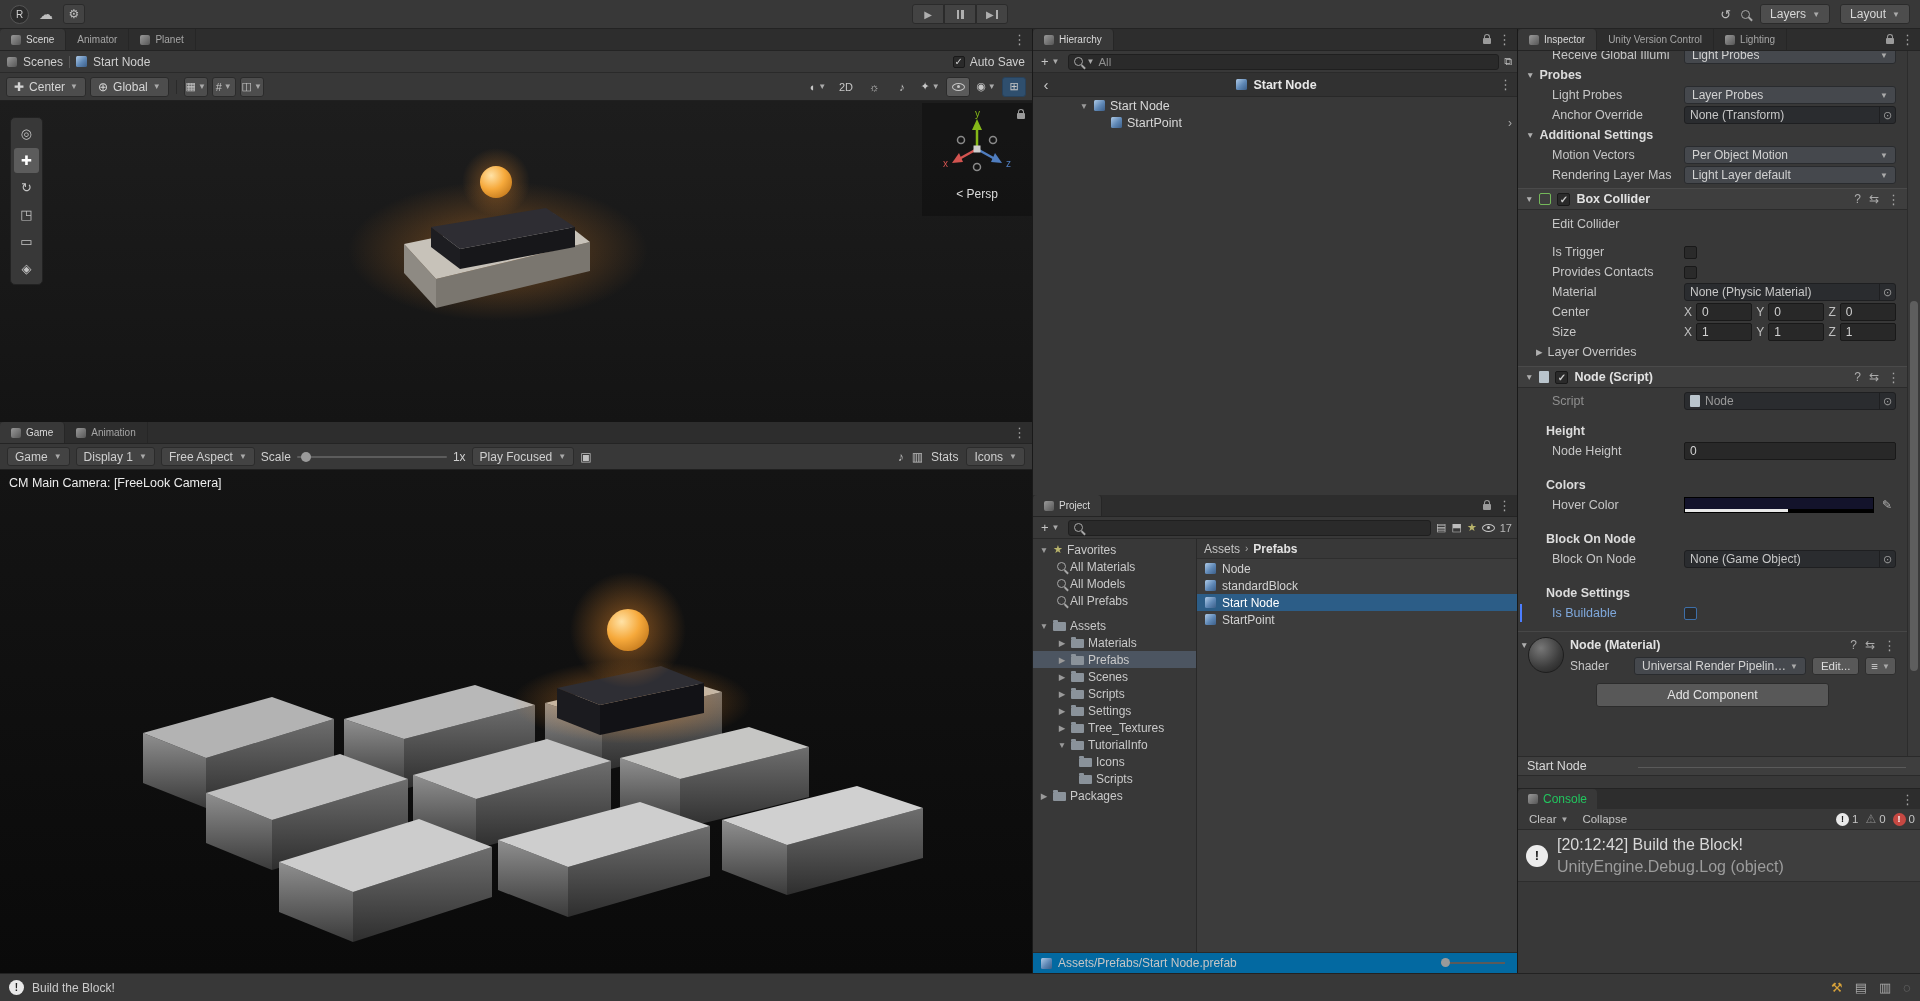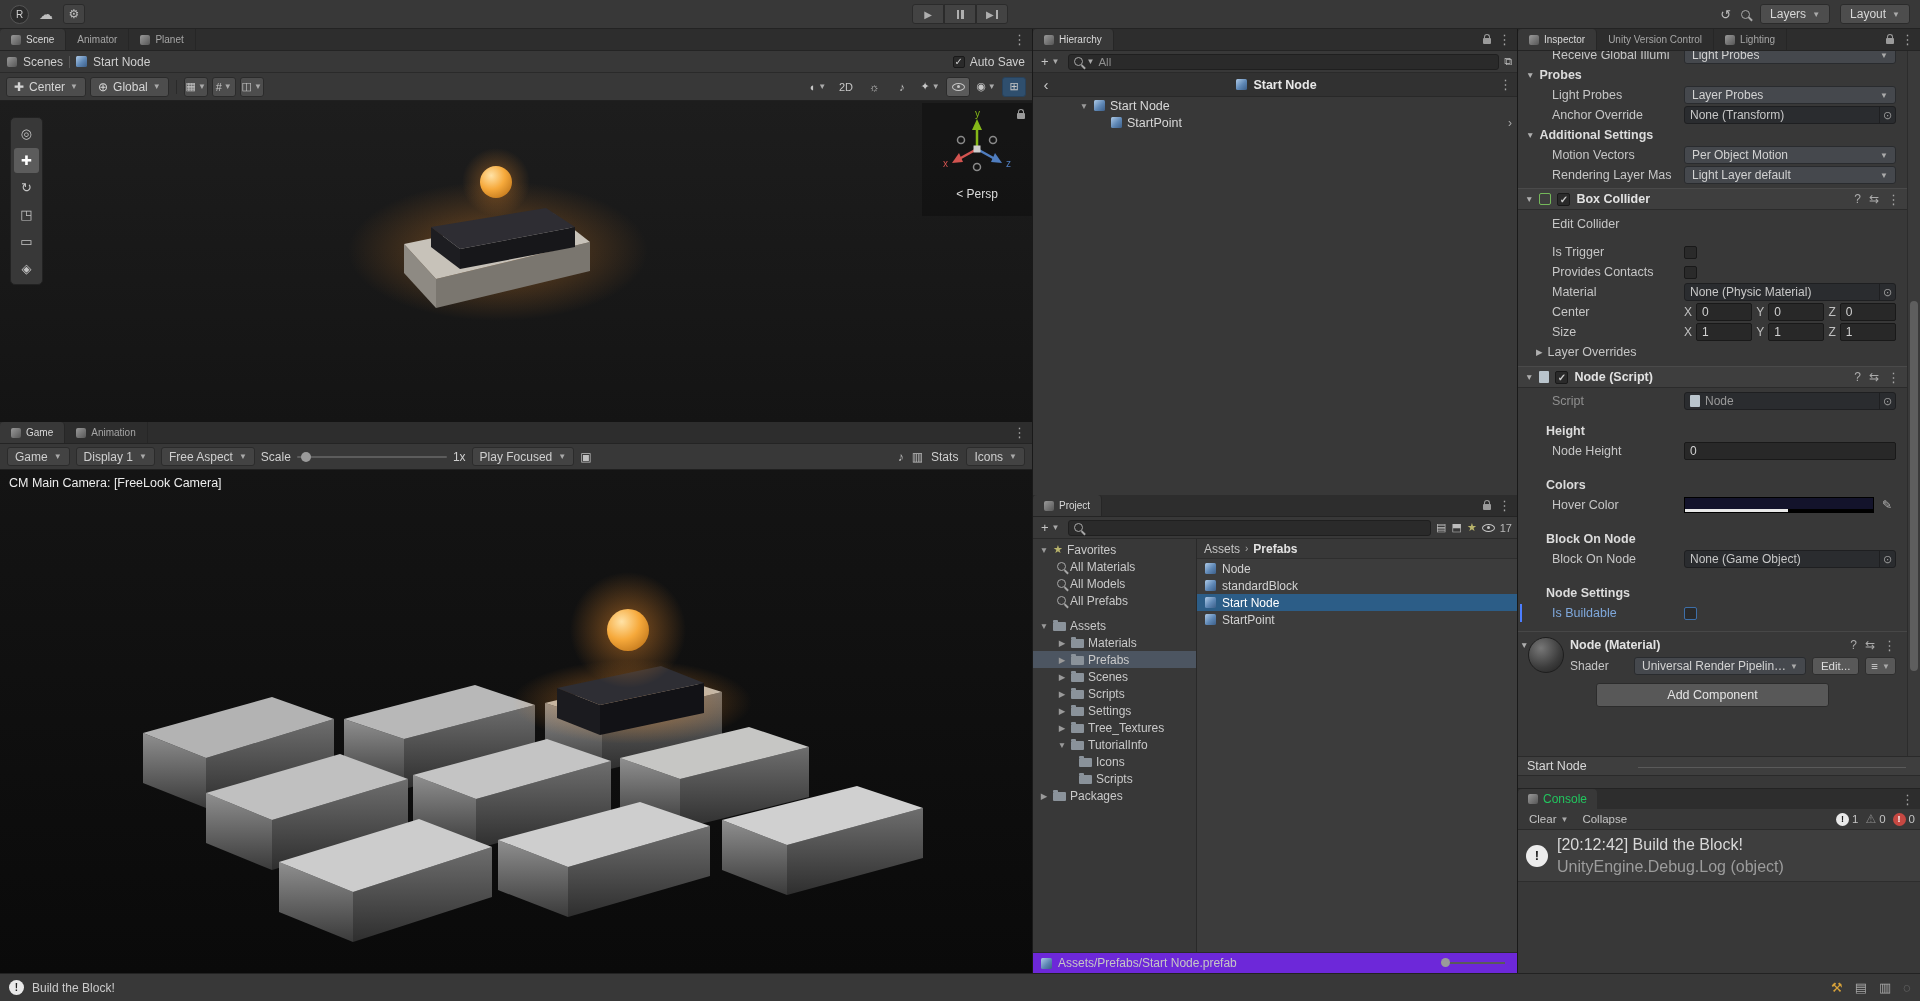--- a/index.html
+++ b/index.html
@@ -98,21 +98,21 @@
   .ptree-row{height:17px;display:flex;align-items:center;gap:4px;font-size:12px;color:#C9C9C9;padding-left:6px;white-space:nowrap;}
   .ptree-row.d1{padding-left:24px;}
   .ptree-row.d2{padding-left:46px;}
   .ptree-row.selected{background:#4C5561;}
   .files-pane{flex:1;display:flex;flex-direction:column;background:#3C3C3C;min-width:0;}
   .files-breadcrumb{height:20px;flex:none;display:flex;align-items:center;gap:5px;padding:0 7px;font-size:12px;background:#383838;border-bottom:1px solid #2E2E2E;color:#C6C6C6;}
   .crumb-strong{font-weight:bold;color:#E2E2E2;}
   .files-list{flex:1;padding-top:1px;}
   .file-row{height:17px;display:flex;align-items:center;gap:6px;padding-left:8px;font-size:12px;color:#D2D2D2;}
   .file-row.selected{background:#2C5D87;color:#FFF;}
-  .project-footer{height:21px;flex:none;background:#6d28d9;border-top:1px solid #2A2A2A;display:flex;align-items:center;gap:6px;padding:0 8px;font-size:12px;color:#C6C6C6;}
+  .project-footer{height:21px;flex:none;background:#0369a1;border-top:1px solid #2A2A2A;display:flex;align-items:center;gap:6px;padding:0 8px;font-size:12px;color:#C6C6C6;}
   .zoom-slider{margin-left:auto;width:64px;height:2px;background:#5A5A5A;position:relative;margin-right:4px;}
   .zoom-handle{position:absolute;left:0;top:-4px;width:9px;height:9px;border-radius:50%;background:#9A9A9A;}
 
   
   .insp-scroll{height:705px;flex:none;position:relative;overflow:hidden;background:#383838;padding-right:13px;}
   .insp-inner{overflow:hidden;}
   .vscroll{position:absolute;right:0;top:0;bottom:0;width:13px;background:#3A3A3A;border-left:1px solid #2C2C2C;}
   .vthumb{position:absolute;left:2px;right:2px;top:250px;height:370px;background:#5E5E5E;border-radius:5px;}
   .irow{position:relative;display:flex;align-items:center;height:20px;padding:0 11px 0 20px;font-size:12.5px;color:#C6C6C6;}
   .irow.sub{padding-left:34px;}

